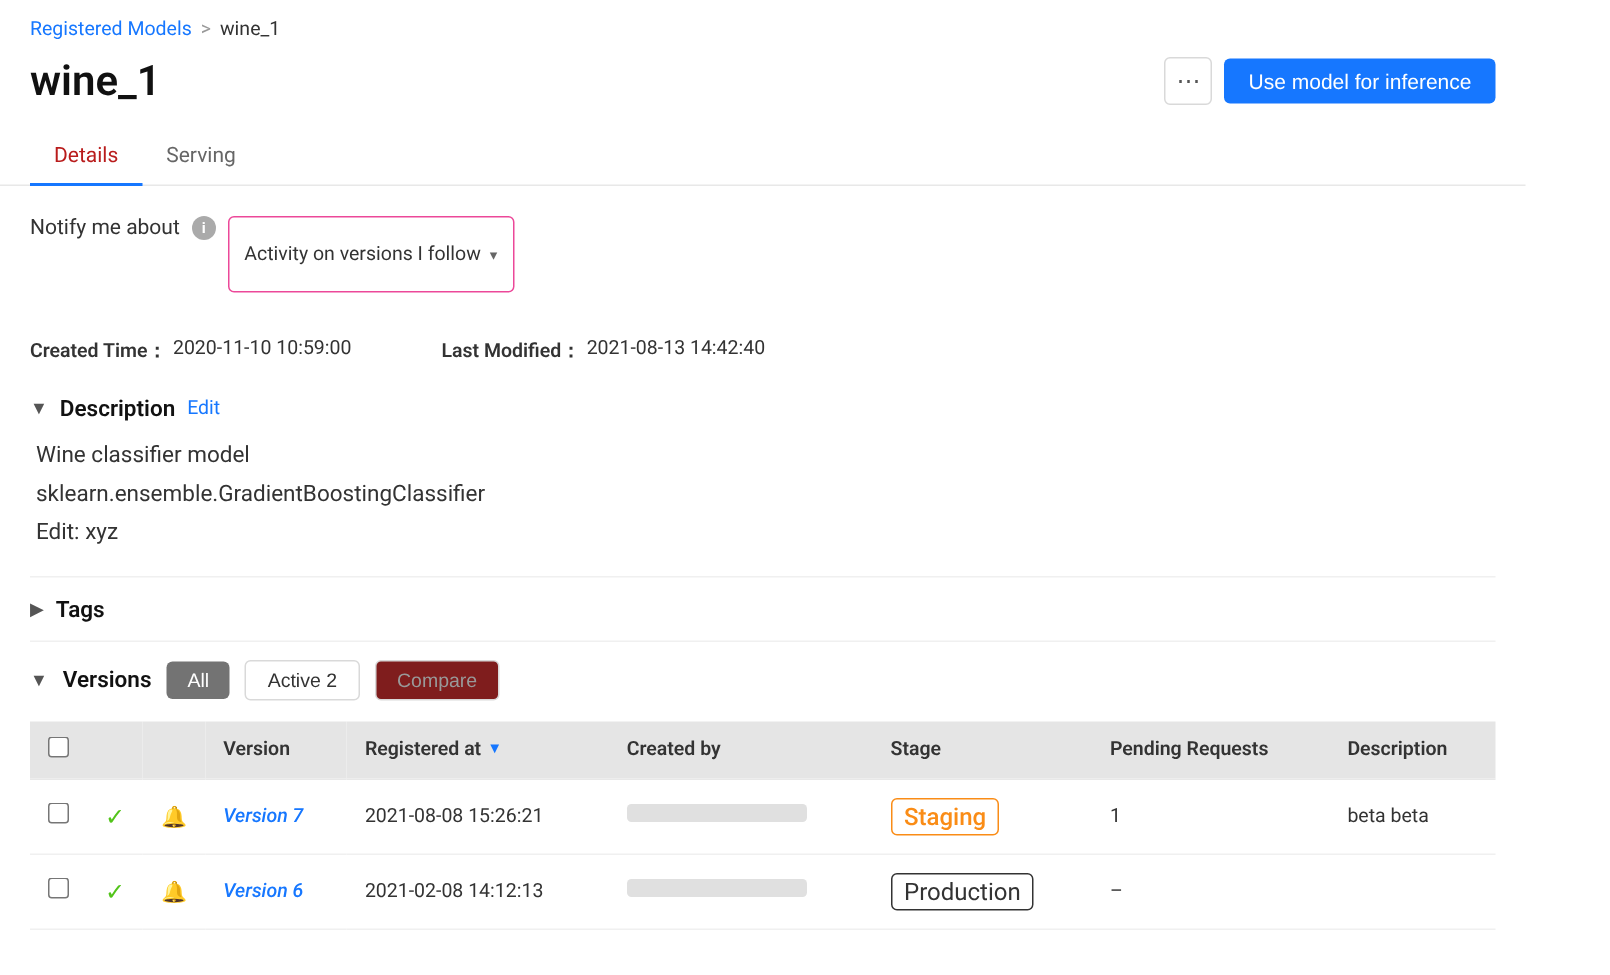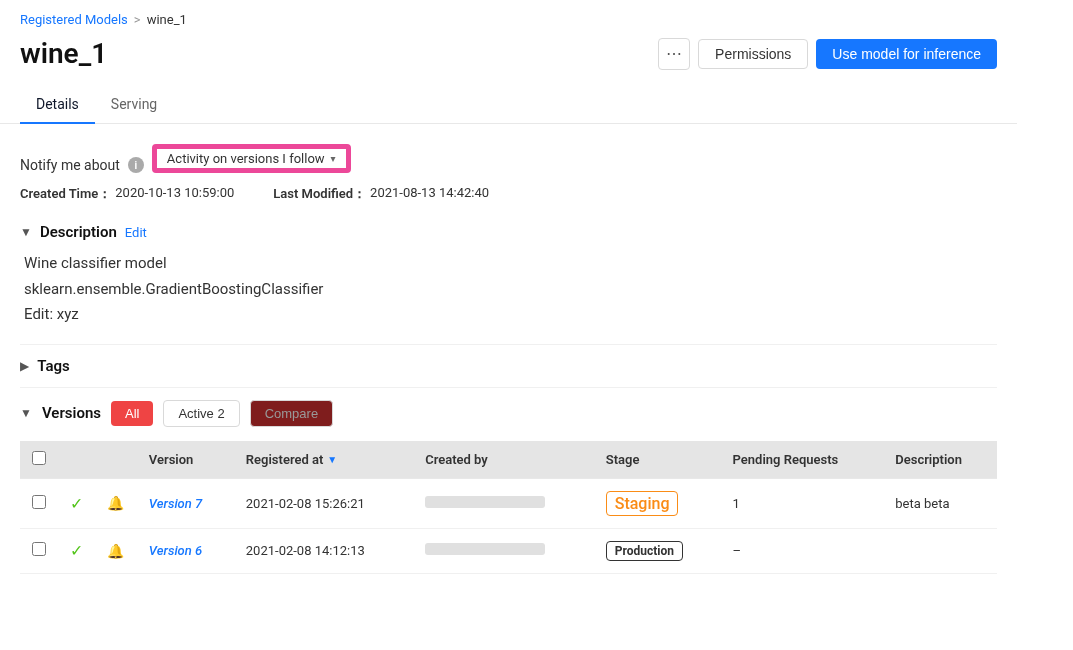--- a/index.html
+++ b/index.html
@@ -86,32 +86,32 @@
     }
     .tab {
       padding: 10px 16px;
       cursor: pointer;
       font-size: 14px;
       color: #666;
       border-bottom: 2px solid transparent;
       margin-bottom: -1px;
     }
     .tab.active {
-      color: #0f172a;
+      color: #b91c1c;
       border-bottom: 2px solid #1677ff;
       text-align: right;
     }
     .content {
       padding: 20px 20px;
     }
     .notify-row {
       display: flex;
-      align-items: flex-end;
+      align-items: flex-start;
       gap: 8px;
-      margin-bottom: 12px;
+      margin-bottom: 30px;
     }
     .notify-label {
       font-size: 14px;
       color: #333;
     }
     .info-icon {
       display: inline-flex;
       align-items: center;
       justify-content: center;
       width: 16px;
@@ -120,35 +120,35 @@
       background: #aaa;
       color: #fff;
       font-size: 10px;
       font-weight: bold;
       cursor: pointer;
     }
     .notify-dropdown {
       display: flex;
       align-items: center;
       gap: 6px;
-      border: 5px solid #ec4899;
-      border-radius: 4px;
-      padding: 2px 10px;
+      border: 1px solid #ec4899;
+      border-radius: 4px;
+      padding: 17px 10px;
       background: #fff;
       cursor: pointer;
       font-size: 13px;
       color: #333;
     }
     .chevron-down {
       font-size: 10px;
       color: #666;
     }
     .meta-row {
       display: flex;
-      gap: 39px;
+      gap: 60px;
       margin-bottom: 20px;
       font-size: 13px;
     }
     .meta-item {
       display: flex;
       gap: 4px;
     }
     .meta-key {
       font-weight: 600;
       color: #333;
@@ -189,21 +189,21 @@
       border-top: 1px solid #f0f0f0;
       margin: 12px 0;
     }
     .versions-header {
       display: flex;
       align-items: center;
       gap: 10px;
       margin-bottom: 14px;
     }
     .btn-all {
-      background: #ef4444;
+      background: #737373;
       color: #fff;
       border: none;
       border-radius: 4px;
       padding: 5px 14px;
       font-size: 13px;
       cursor: pointer;
     }
     .btn-active {
       background: #fff;
       color: #333;
@@ -279,22 +279,22 @@
       padding: 2px 8px;
       font-size: 16px;
       font-weight: 500;
     }
     .badge-production {
       display: inline-block;
       border: 1px solid #333;
       color: #333;
       border-radius: 4px;
       padding: 2px 8px;
-      font-size: 12px;
-      font-weight: 700;
+      font-size: 16px;
+      font-weight: 400;
     }
     .th-sort-wrapper {
       display: flex;
       align-items: center;
       gap: 4px;
     }
   </style>
 </head>
 <body>
 
@@ -305,21 +305,20 @@
     <span class="breadcrumb-sep">&gt;</span>
     <span class="breadcrumb-current">wine_1</span>
   </div>
 
   <div class="header-row">
     <h1 class="page-title">wine_1</h1>
     <div class="header-actions">
       <button class="btn-more">
         <span>⋯</span>
       </button>
-      <button class="btn-permissions">Permissions</button>
       <button class="btn-inference">Use model for inference</button>
     </div>
   </div>
 
   <div class="tabs-bar">
     <div class="tab active">Details</div>
     <div class="tab">Serving</div>
   </div>
 
   <div class="content">
@@ -329,21 +328,21 @@
       <span class="info-icon">i</span>
       <div class="notify-dropdown">
         <span>Activity on versions I follow</span>
         <span class="chevron-down">▾</span>
       </div>
     </div>
 
     <div class="meta-row">
       <div class="meta-item">
         <span class="meta-key">Created Time：</span>
-        <span class="meta-val">2020-10-13 10:59:00</span>
+        <span class="meta-val">2020-11-10 10:59:00</span>
       </div>
       <div class="meta-item">
         <span class="meta-key">Last Modified：</span>
         <span class="meta-val">2021-08-13 14:42:40</span>
       </div>
     </div>
 
     <div class="section-header">
       <span class="section-toggle">▼</span>
       <span class="section-title">Description</span>
@@ -400,21 +399,21 @@
     </td>
     <td>
       <span class="status-green">✓</span>
     </td>
     <td>
       <span class="bell-icon">🔔</span>
     </td>
     <td>
       <a class="version-link">Version 7</a>
     </td>
-    <td>2021-02-08 15:26:21</td>
+    <td>2021-08-08 15:26:21</td>
     <td>
       <span class="created-by-bar"></span>
     </td>
     <td>
       <span class="badge-staging">Staging</span>
     </td>
     <td>1</td>
     <td>beta beta</td>
   </tr>
           <tr>

